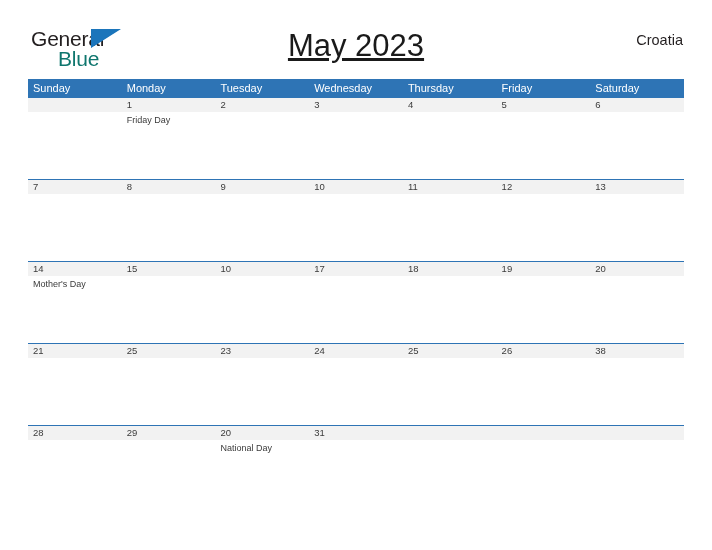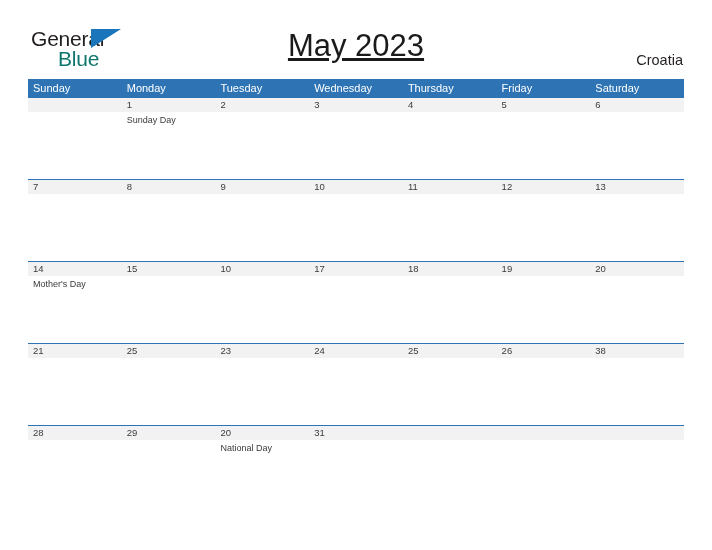--- a/index.html
+++ b/index.html
@@ -71,21 +71,21 @@
     color: #1a1a1a;
     font-weight: normal;
     letter-spacing: 0px;
     font-family: "Liberation Sans", sans-serif;
     text-decoration: underline;
   }
 
   .cal-country {
     position: absolute;
     right: 29px;
-    top: 52px;
+    top: 32px;
     font-size: 14.5px;
     color: #231f20;
     font-family: "Liberation Sans", sans-serif;
   }
 
   
   .calendar {
     position: absolute;
     left: 28px;
     top: 79px;
@@ -191,21 +191,21 @@
         <div class="date-cell"></div>
         <div class="date-cell">1</div>
         <div class="date-cell">2</div>
         <div class="date-cell">3</div>
         <div class="date-cell">4</div>
         <div class="date-cell">5</div>
         <div class="date-cell">6</div>
       </div>
       <div class="event-band">
         <div class="event-cell"></div>
-        <div class="event-cell">Sunday Day</div>
+        <div class="event-cell">Friday Day</div>
         <div class="event-cell"></div>
         <div class="event-cell"></div>
         <div class="event-cell"></div>
         <div class="event-cell"></div>
         <div class="event-cell"></div>
       </div>
     </div>
 
     <div class="week-row">
       <div class="date-band">

